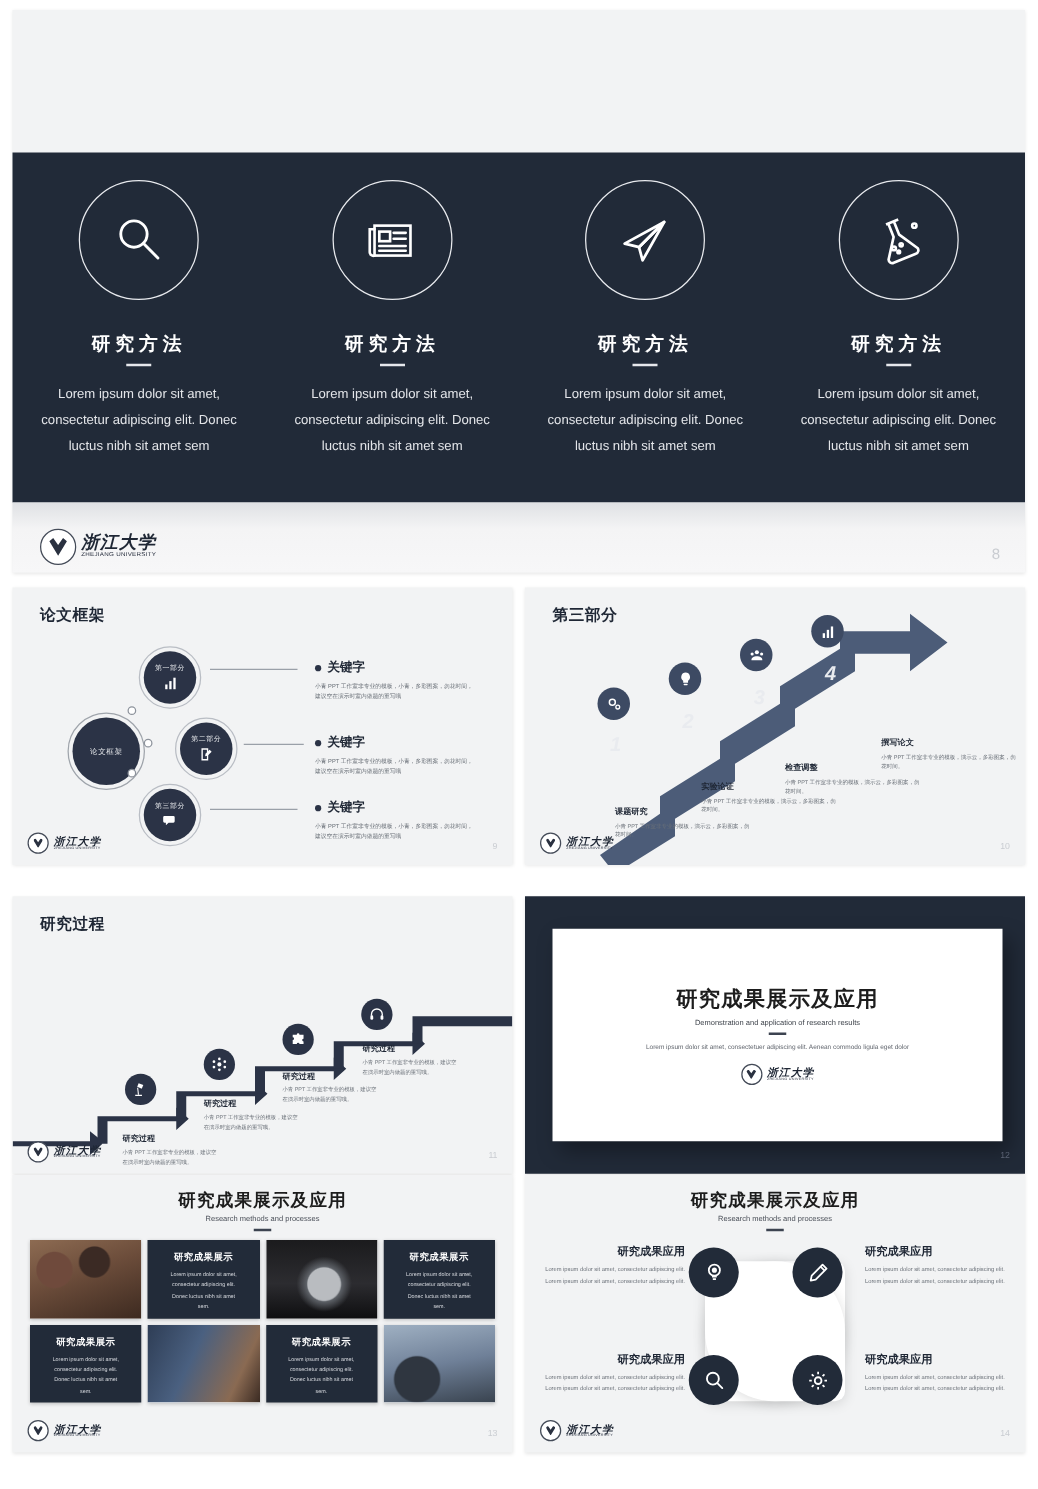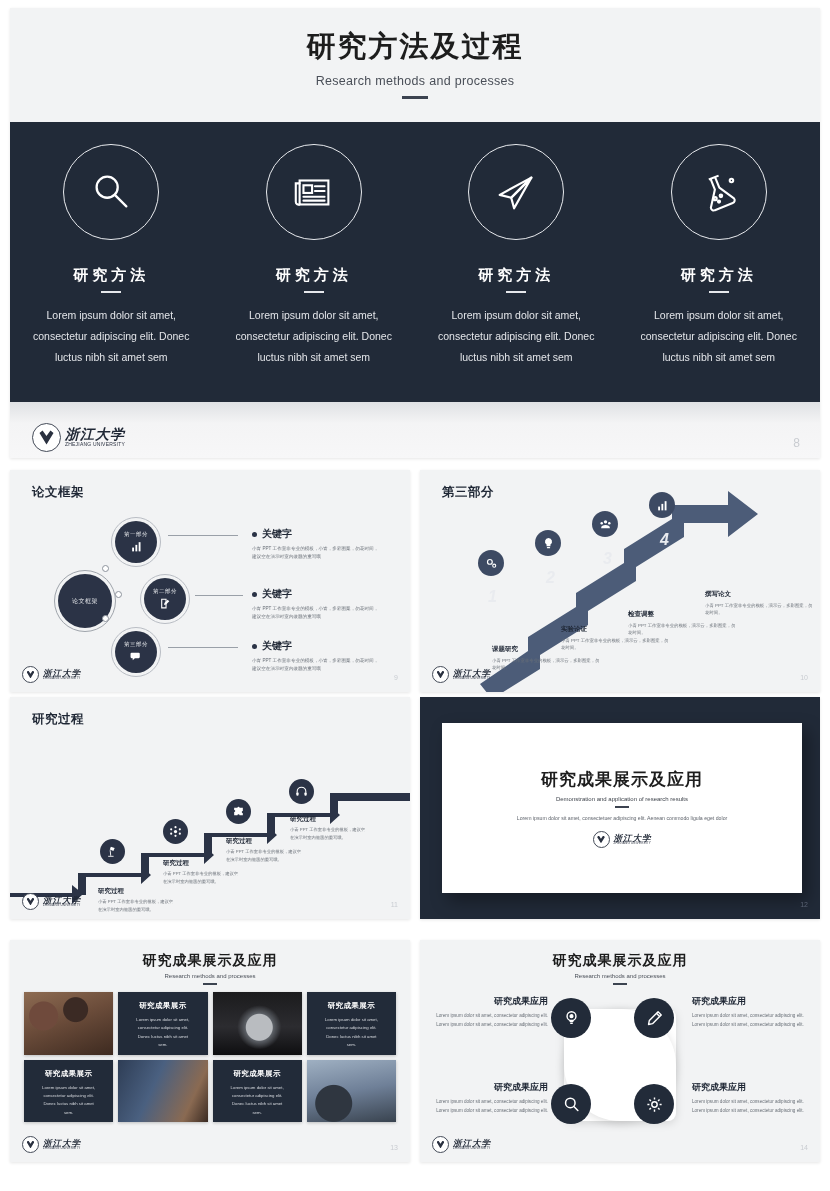--- a/index.html
+++ b/index.html
@@ -156,25 +156,20 @@
   .ct-cn { font-size:14px; font-weight:bold; color:#1d1d1d; letter-spacing:1px; }
   .ct-en { font-size:6px; color:#4a4f58; margin-top:3px; }
   .ct-rule { width:14px; height:2px; background:#3c4350; margin:4px auto 0; }
 </style>
 </head>
 <body>
 
 <div class="page">
 
   <div class="hero">
-    <div class="hero-head">
-      <div class="hero-title">研究方法及过程</div>
-      <div class="hero-sub">Research methods and processes</div>
-      <div class="hero-rule"></div>
-    </div>
 
     <div class="hero-dark">
 
       <div class="dcol">
         <div class="dcircle">
           <svg viewBox="0 0 48 48" fill="none" stroke="#fff" stroke-width="2.4" stroke-linecap="round">
             <circle cx="20" cy="19" r="11"></circle>
               <line x1="28" y1="27" x2="40" y2="39"></line>
           </svg>
         </div>
@@ -388,21 +383,21 @@
           </div>
         <div class="logo-text">
           <span class="logo-cn">浙江大学</span>
           <span class="logo-en">ZHEJIANG UNIVERSITY</span>
         </div>
       </div>
       <div class="pagenum">10</div>
     </div>
   </div>
 
-  <div class="row" style="top:697px;">
+  <div class="row" style="top:717px;">
 
     <div class="slide half">
       <div class="half-title slide-title-cn">研究过程</div>
 
       <svg class="arrow-wrap" viewBox="0 0 400 222">
         <g fill="#2b3346">
           <path d="M0 196 h62 l0 -7 l10 9 l-10 9 l0 -7 H0 Z"></path>
           <path d="M62 196 l0 -8 l10 8 l-10 8 Z"></path>
           <path d="M68 198 L68 176 L131 176 l0 -7 l10 9 l-10 9 l0 -7 L76 180 L76 198 Z"></path>
           <path d="M131 178 L131 156 L194 156 l0 -7 l10 9 l-10 9 l0 -7 L139 160 L139 178 Z"></path>

